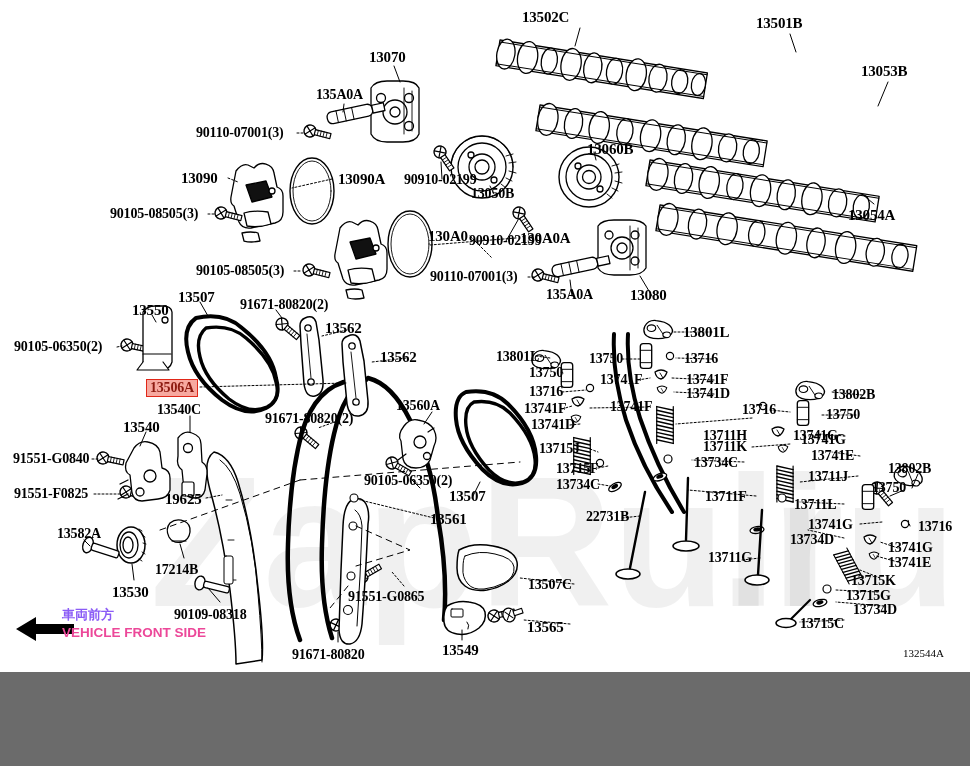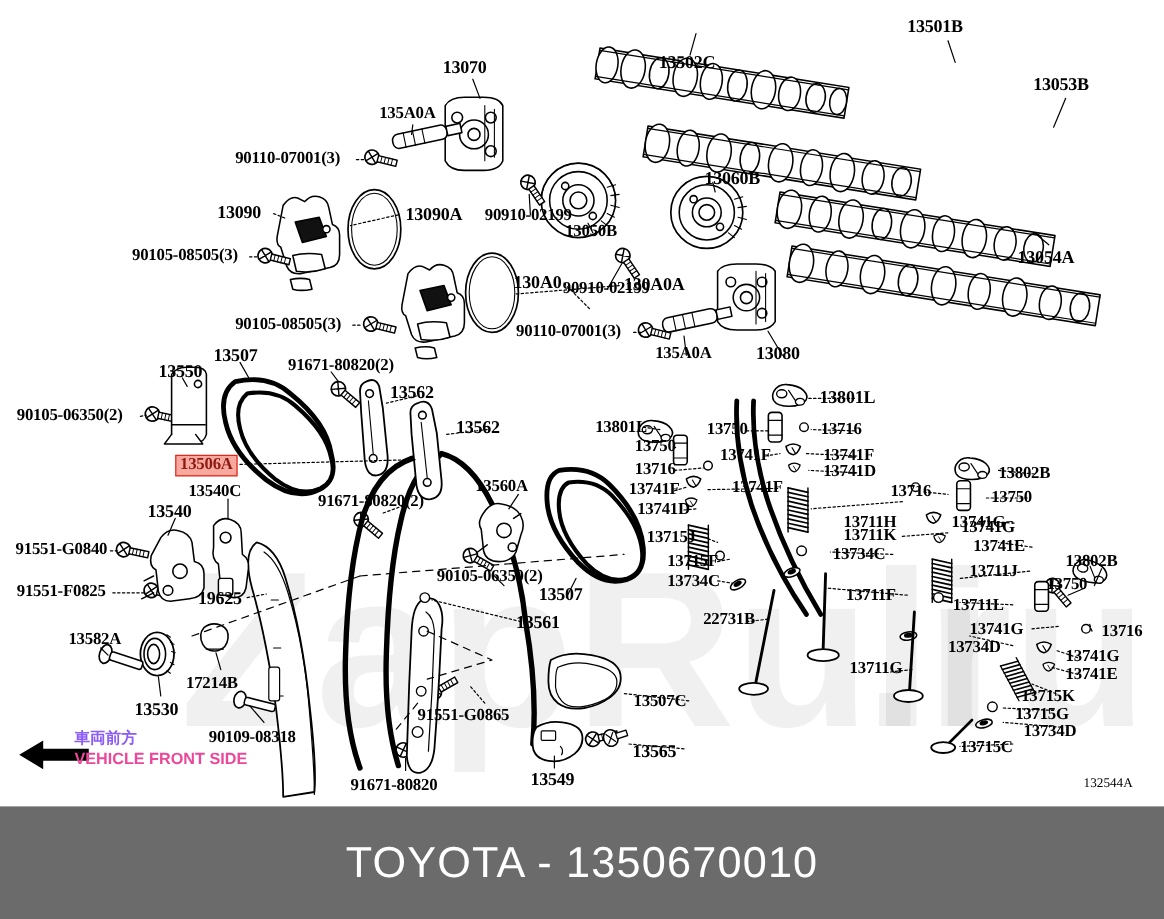--- a/index.html
+++ b/index.html
@@ -525,21 +525,21 @@
 
           <path d="M160,530 L300,480" stroke-dasharray="6 5"></path>
           <path d="M300,480 L520,462" stroke-dasharray="6 5"></path>
           <path d="M356,526 L410,550 L356,566" stroke-dasharray="6 5"></path>
           <path d="M348,586 L330,608" stroke-dasharray="6 5"></path>
         </g>
       </g>
     </svg>
 
     <div id="labels">
-        <div class="lbl s15" style="left: 549px; top: 10px; margin-top: 36px;">13502C</div>
+        <div class="lbl s15" style="left: 522px; top: 10px;">13502C</div>
         <div class="lbl s15" style="left: 756px; top: 16px;">13501B</div>
         <div class="lbl s15" style="left: 861px; top: 64px;">13053B</div>
         <div class="lbl s15" style="left: 369px; top: 50px;">13070</div>
         <div class="lbl s14" style="left: 316px; top: 88px;">135A0A</div>
         <div class="lbl s14" style="left: 196px; top: 126px;">90110-07001(3)</div>
         <div class="lbl s15" style="left: 567px; top: 142px; margin-left: 20px;">13060B</div>
         <div class="lbl s15" style="left: 181px; top: 171px;">13090</div>
         <div class="lbl s15" style="left: 338px; top: 172px;">13090A</div>
         <div class="lbl s14" style="left: 404px; top: 173px;">90910-02199</div>
         <div class="lbl s14" style="left: 471px; top: 187px;">13050B</div>
@@ -623,15 +623,14 @@
     <svg width="62" height="30" viewBox="0 0 62 30" style="position:absolute;left:14px;top:614px;" xmlns="http://www.w3.org/2000/svg">
       <path d="M2,15 L22,3 L22,10 L60,10 L60,20 L22,20 L22,27 Z" fill="#000"></path>
     </svg>
     <div class="jp" style="left:62px;top:606px;">車両前方</div>
     <div class="vfs" style="left:62px;top:625px;">VEHICLE FRONT SIDE</div>
 
     <div class="lbl code" style="left:903px;top:648px;">132544A</div>
   </div>
 
   <div id="footer">
-    <div class="ftxt">TOYOTA - 1350670010</div>
   </div>
 </div>
 
 </body></html>

